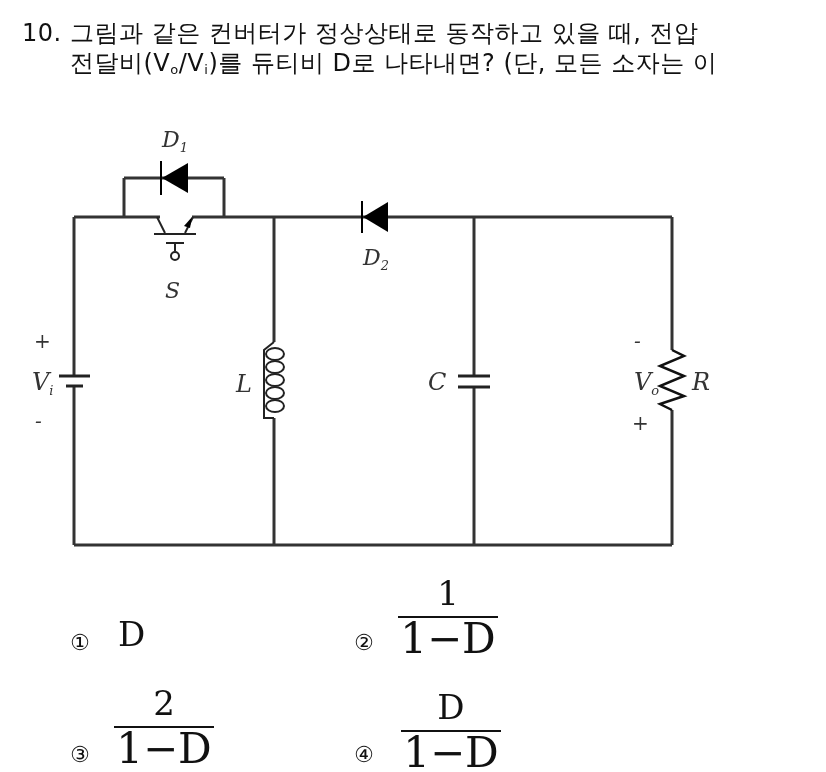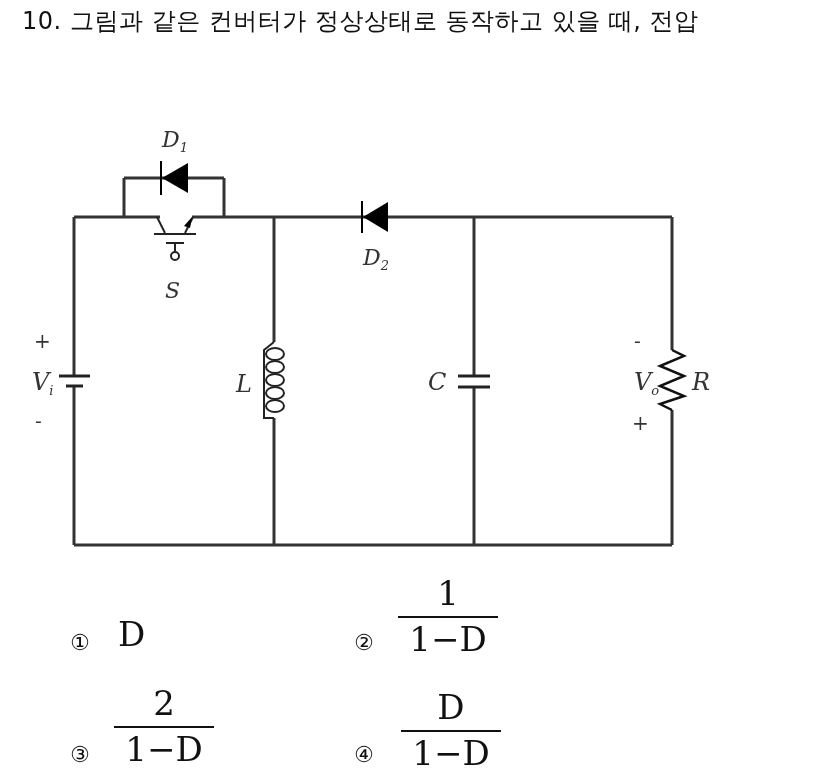--- a/index.html
+++ b/index.html
@@ -1,36 +1,37 @@
 <!DOCTYPE html>
 <html><head>
 <meta charset="utf-8">
 <style>
   html, body { margin:0; padding:0; background:#ffffff; }
   body { width:826px; height:772px; position:relative; overflow:hidden;
          font-family:"DejaVu Sans", sans-serif; color:#111; }
-  .q { position:absolute; left:22px; top:6px; font-size:24px; line-height:30px; letter-spacing:0.5px; }
+  .q { position:absolute; left:22px; top:18px; font-size:24px; line-height:30px; letter-spacing:0.5px; }
   .q .num { display:inline-block; width:48px; }
   .q .line { white-space:nowrap; }
   .q .indent { padding-left:48px; }
   sub { font-size:13px; vertical-align:-3px; }
   .circuit { position:absolute; left:0; top:110px; }
   .lbl { font-family:"DejaVu Serif", serif; font-style:italic; fill:#333; }
   .opt { position:absolute; font-family:"DejaVu Serif", serif; font-size:34px; }
   .circ { font-family:"DejaVu Sans", sans-serif; font-size:22px; position:absolute; }
   .frac { position:absolute; text-align:center; }
   .frac .n { font-family:"DejaVu Serif", serif; font-size:34px; line-height:38px; }
   .frac .bar { height:2px; background:#111; margin:4px 0 2px 0; }
-  .frac .d { font-family:"DejaVu Serif", serif; font-size:34px; line-height:38px; }
+  .frac .d { font-family:"DejaVu Serif", serif; font-size:42px; line-height:38px; }
 </style>
 </head>
 <body>
 
 <div class="q">
   <div class="line"><span class="num">10.</span><span>그림과 같은 컨버터가 정상상태로 동작하고 있을 때, 전압</span></div>
+  <div class="line indent"><span>전달비(V</span><sub>o</sub><span>/V</span><sub>i</sub><span>)를 듀티비 D로 나타내면? (단, 모든 소자는 이</span></div>
 </div>
 
 <svg class="circuit" width="826" height="450" viewBox="0 110 826 450">
   <g stroke="#333" stroke-width="3" fill="none">
 
     <line x1="74" y1="217" x2="160" y2="217"></line>
     <line x1="192" y1="217" x2="672" y2="217"></line>
 
     <line x1="74" y1="545" x2="672" y2="545"></line>
 

